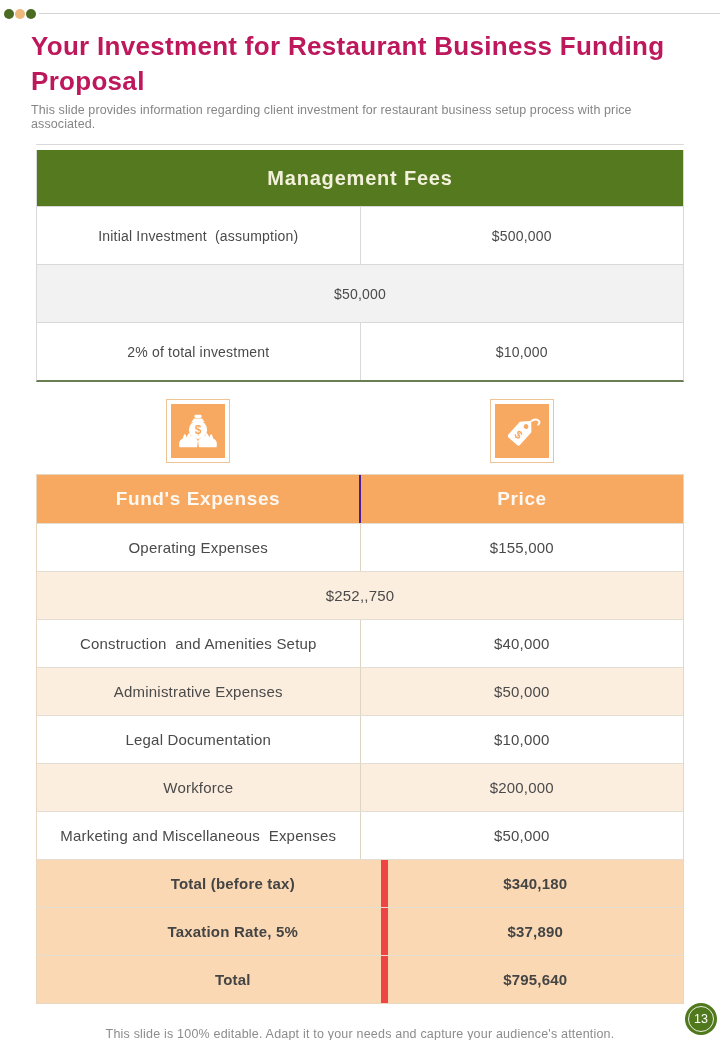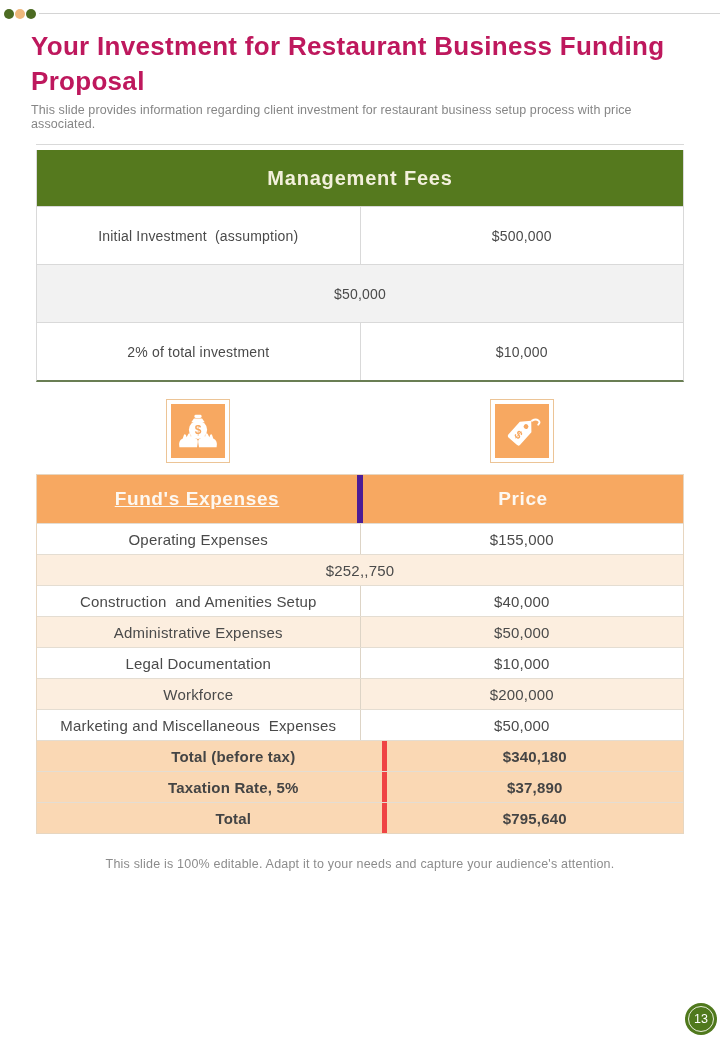--- a/index.html
+++ b/index.html
@@ -31,29 +31,29 @@
   .icon-band { margin:17px 36px 0 36px; display:flex; }
   .icon-half { flex:1; display:flex; justify-content:center; }
   .icon-frame { width:64px; height:64px; border:1px solid #ecc496; background:#ffffff; padding:4px; }
   .icon-box { width:100%; height:100%; background:#f7a861; display:flex; align-items:center; justify-content:center; }
   .icon-box svg { width:48px; height:48px; display:block; }
 
   
   .exp-table { margin:11px 36px 0 36px; border:1px solid #e7d6c0; }
   .exp-header { display:flex; height:48px; background:#f7a861; }
   .exp-header .hcell { flex:1; display:flex; align-items:center; justify-content:center; color:#fdf8f1; font-size:19px; font-weight:bold; letter-spacing:0.6px; }
-  .exp-header .hcell.label { border-right:6px solid #4c1d95;text-decoration:underline; }
-  .exp-row { display:flex; height:31px; background:#ffffff; border-top:1px solid #e4ddd2;justify-content:flex-end; }
+  .exp-header .hcell.label { border-right:2px solid #4c1d95; }
+  .exp-row { display:flex; height:48px; background:#ffffff; border-top:1px solid #e4ddd2;justify-content:flex-end; }
   .exp-row:first-of-type { border-top:none; }
   .exp-row.alt { background:#fceedf; }
   .exp-row.total { background:#fad8b4; }
   .exp-row .cell { flex:1; display:flex; align-items:center; justify-content:center; font-size:15px; color:#4a4a4a; letter-spacing:0.2px; white-space:pre-wrap; text-align:center; }
   .exp-row .cell.label { border-right:1px solid #ddd4c6; }
   .exp-row.total .cell { font-weight:bold; color:#444444; }
-  .exp-row.total .cell.label { border-right:5px solid #ef4444;padding-left:48px; }
+  .exp-row.total .cell.label { border-right:7px solid #ef4444;padding-left:48px; }
 
   
   .footer { margin-top:23px; text-align:center; font-size:12.5px; color:#8c8c8c; letter-spacing:0.2px; }
 
   
   .page-badge { position:absolute; right:3px; bottom:5px; width:32px; height:32px; border-radius:50%; background:#50791d; display:flex; align-items:center; justify-content:center; }
   .page-badge .ring { position:absolute; inset:3px; border:1.5px solid #e9efdd; border-radius:50%; }
   .page-badge .num { color:#ffffff; font-size:12.5px; position:relative; }
 </style>
 </head>

